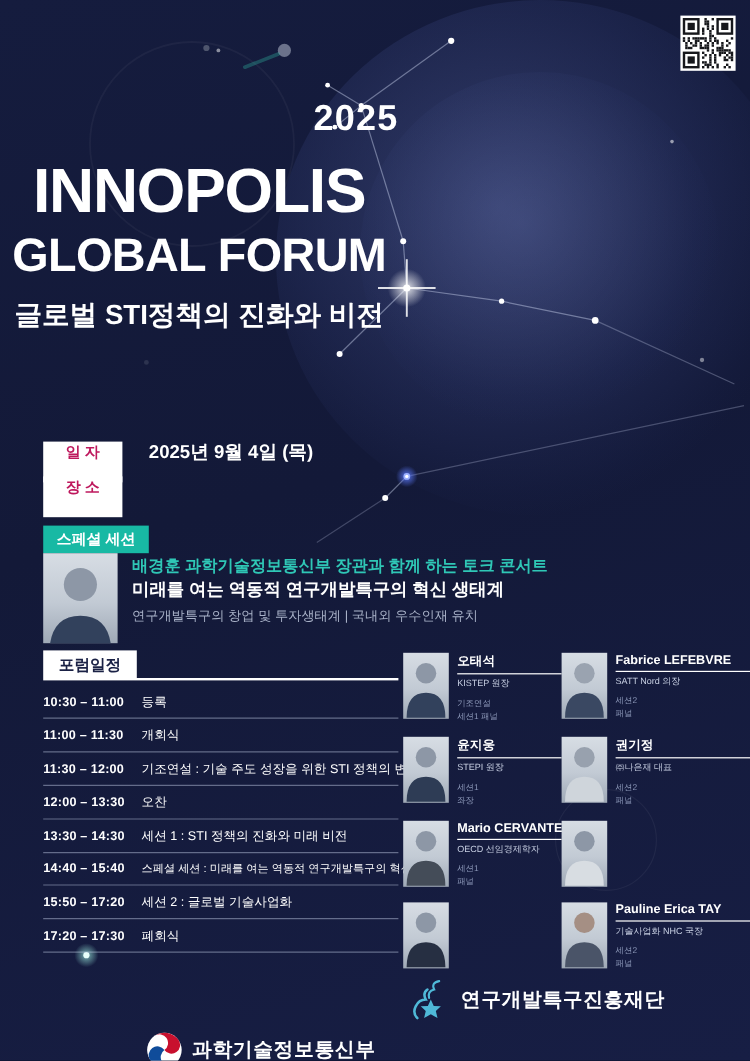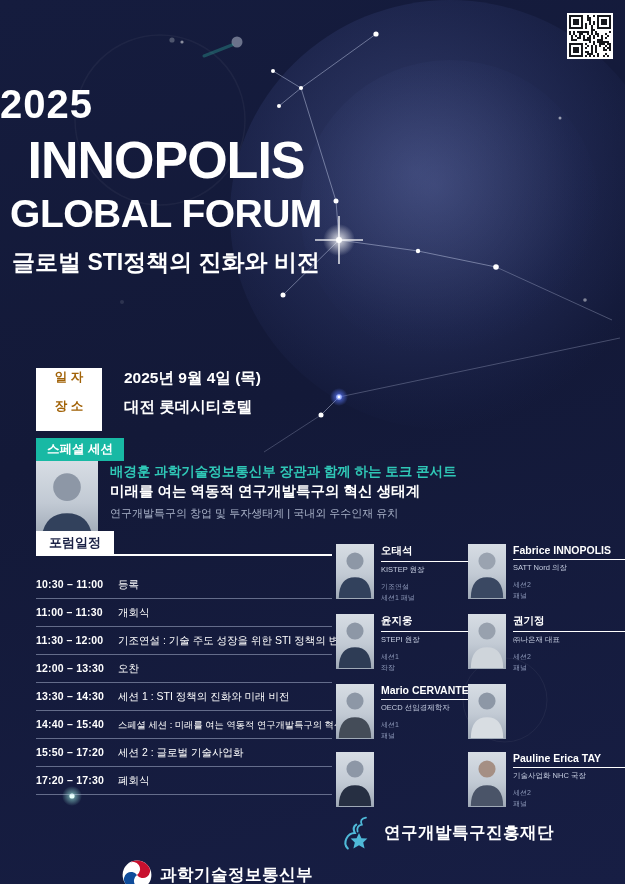--- a/index.html
+++ b/index.html
@@ -16,38 +16,38 @@
     background:radial-gradient(circle at 45% 42%,rgba(120,135,200,.22),rgba(40,52,105,.10) 60%,transparent 70%);}
   svg.deco{left:0;top:0;pointer-events:none;}
   
   .qr{left:567px;top:13px;width:46px;height:46px;background:#fff;}
   .qr-mods{position:absolute;left:2px;top:2px;width:42px;height:42px;}
   .qr-mods i{position:absolute;width:2px;height:2px;background:#17181c;}
   .qf{position:absolute;width:14px;height:14px;border:2px solid #17181c;box-sizing:border-box;}
   .qf::after{content:"";position:absolute;left:2px;top:2px;width:6px;height:6px;background:#17181c;}
   .qf.tl{left:2px;top:2px}.qf.tr{right:2px;top:2px}.qf.bl{left:2px;bottom:2px}
   
-  .year{left:0;top:82px;width:332px;text-align:left;font-size:40px;font-weight:bold;letter-spacing:1px;}
+  .year{left:0;top:82px;width:332px;text-align:right;font-size:30px;font-weight:bold;letter-spacing:1px;}
   .title1{left:0;top:130px;width:332px;text-align:center;font-size:52px;font-weight:bold;letter-spacing:-1px;}
   .title2{left:0;top:192px;width:332px;text-align:center;font-size:39px;font-weight:bold;letter-spacing:-.5px;}
   .subtitle{left:0;top:247px;width:332px;text-align:center;font-size:23px;font-weight:bold;}
   
   .info-badge{width:66px;height:34px;line-height:19px;text-align:center;background:#fff;
-    color:#a16207;font-weight:bold;font-size:12.5px;}
+    color:#be185d;font-weight:bold;font-size:12.5px;}
   .info-value{font-size:15.5px;font-weight:bold;color:#fff;line-height:19px;}
   
   .badge-teal{background:#18b9a4;color:#fff;font-weight:bold;font-size:12.5px;
     padding:3px 11px;display:inline-block;}
   .photo{background:linear-gradient(180deg,#d7dde4 0%,#c2cad4 55%,#9fa9b6 100%);overflow:hidden;}
   .photo svg{display:block;}
   .sp-line1{color:#2fc7b6;font-size:13.5px;font-weight:bold;}
   .sp-line2{color:#fff;font-size:14.5px;font-weight:bold;}
   .sp-line3{color:#a9b2c8;font-size:11px;text-align:right;}
   
-  .sched-head{left:36px;top:531px;width:296px;border-bottom:2px solid #fff;}
+  .sched-head{left:36px;top:542px;width:296px;border-bottom:2px solid #fff;}
   .sched-badge{display:inline-block;background:#fff;color:#1a2145;font-weight:bold;
     font-size:13px;padding:3px 13px 2px;}
   .sched-rows{left:36px;top:571px;width:296px;}
   .srow{display:flex;align-items:baseline;padding:7px 0 6px;border-bottom:1px solid rgba(198,208,233,.45);}
   .srow .time{width:82px;flex:0 0 82px;font-weight:bold;font-size:10.5px;letter-spacing:.2px;}
   .srow .lbl{font-size:10.5px;white-space:nowrap;}
   
   .speakers{left:336px;top:544px;width:289px;display:grid;
     grid-template-columns:132px 157px;grid-row-gap:11px;}
   .card{display:flex;align-items:flex-start;}
@@ -265,21 +265,20 @@
   <div class="abs title1">INNOPOLIS</div>
   <div class="abs title2">GLOBAL FORUM</div>
   <div class="abs subtitle">글로벌 STI정책의 진화와 비전</div>
 
   <div class="abs" style="left:36px;top:368px;display:flex;">
     <span class="info-badge">일 자</span>
     <span class="info-value" style="margin-left:22px;">2025년 9월 4일 (목)</span>
   </div>
   <div class="abs" style="left:36px;top:397px;display:flex;">
     <span class="info-badge">장 소</span>
-    <span class="info-value" style="margin-left:22px;">대전 롯데시티호텔</span>
   </div>
 
   <div class="abs" style="left:36px;top:438px;">
     <span class="badge-teal">스페셜 세션</span>
   </div>
   <div class="abs photo" style="left:36px;top:461px;width:62px;height:75px;">
     <svg viewBox="0 0 40 56" width="62" height="86">
       <circle cx="20" cy="17" r="9" fill="#8d97a6"></circle>
       <path d="M3 56 Q3 34 20 34 Q37 34 37 56 Z" fill="#32415c"></path>
     </svg>
@@ -346,21 +345,21 @@
     </div>
 
     <div class="card">
       <div class="photo">
           <svg viewBox="0 0 40 56" width="38" height="55">
             <circle cx="20" cy="17" r="9" fill="#9aa3b0"></circle>
             <path d="M3 56 Q3 34 20 34 Q37 34 37 56 Z" fill="#3a4862"></path>
           </svg>
         </div>
       <div class="ctxt">
-          <span class="sname">Fabrice INNOPOLIS</span>
+          <span class="sname">Fabrice LEFEBVRE</span>
           <span class="stitle">SATT Nord 의장</span>
           <div class="sroles">
             <span>세션2</span>
             <span>패널</span>
           </div>
         </div>
     </div>
 
     <div class="card">
       <div class="photo">

